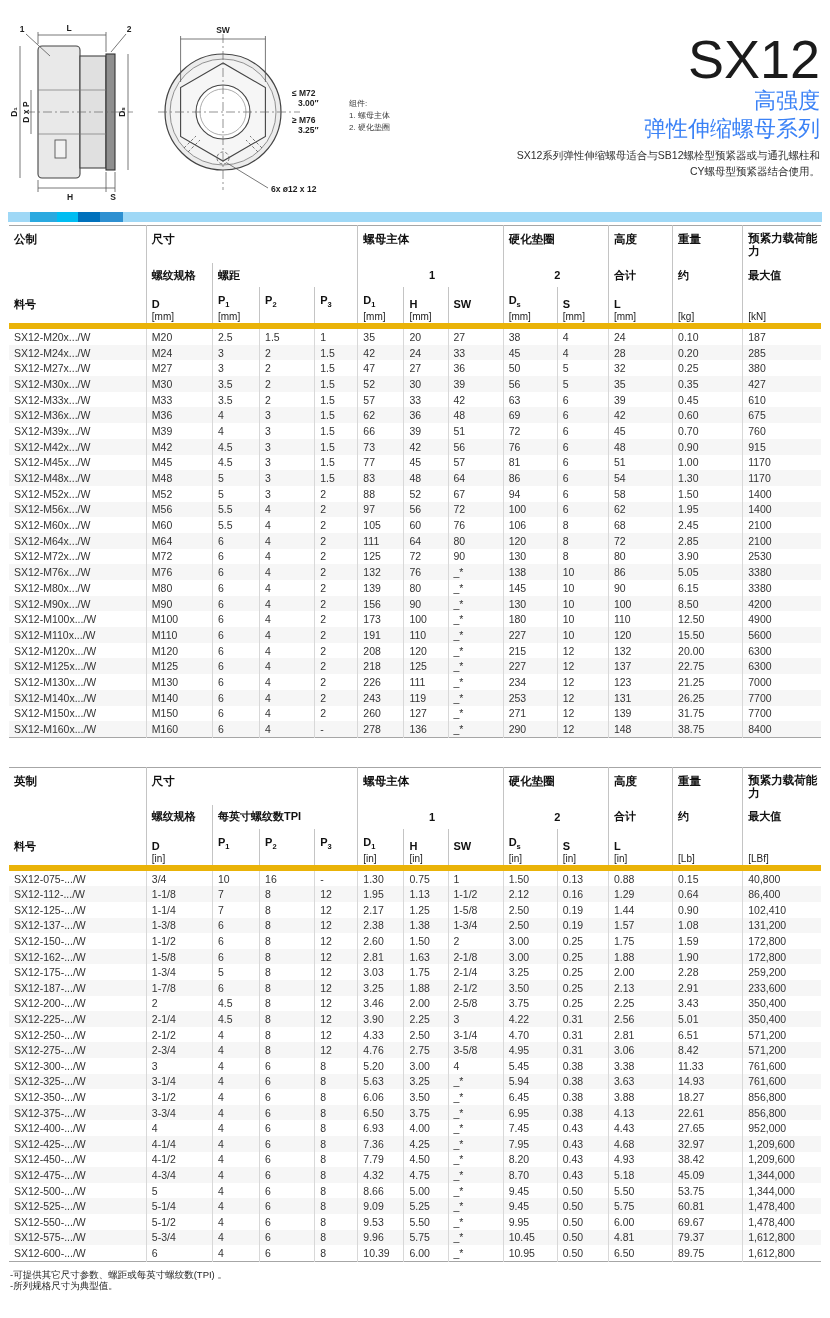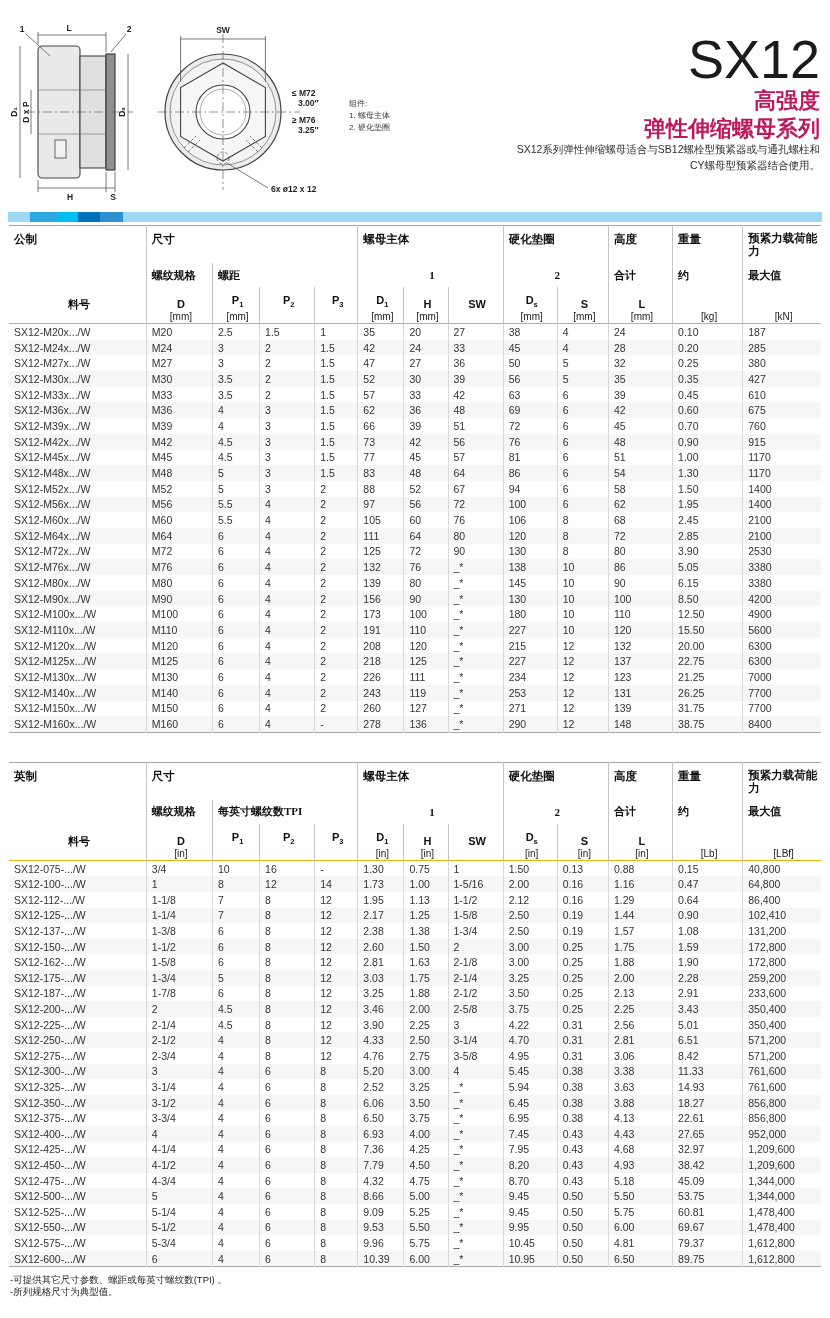--- a/index.html
+++ b/index.html
@@ -6,44 +6,44 @@
   body{
     width:830px;height:1318px;background:#fff;position:relative;
     font-family:"Liberation Sans","DejaVu Sans",sans-serif;color:#222;
     -webkit-font-smoothing:antialiased;
   }
   
   .top{position:relative;height:212px;}
   .drawing{position:absolute;left:8px;top:20px;}
   .titleblock{position:absolute;right:10px;top:32px;text-align:right;}
   .product{font-size:54px;font-weight:400;line-height:1.02;color:#1b1b1b;letter-spacing:0;}
-  .sub1,.sub2{font-size:22px;font-weight:700;color:#be185d;line-height:1.25;}
-  .desc{font-size:10.5px;color:#2e2e2e;line-height:1.5;}
+  .sub1,.sub2{font-size:22px;font-weight:400;color:#3b82f6;line-height:1.25;}
+  .desc{font-size:10.5px;color:#2e2e2e;line-height:1.5;margin-top:6px;}
   
   .band{margin:0 8px;height:10px;display:flex;}
   .band span{height:100%;display:block;}
   .band span:nth-child(1){width:22px;}
   .band span:nth-child(2){width:27px;}
   .band span:nth-child(3){width:21px;}
   .band span:nth-child(4){width:22px;}
   .band span:nth-child(5){width:23px;}
   .band span:nth-child(6){flex:1;}
   
   .tblwrap{margin:0 9px;}
   table{border-collapse:collapse;table-layout:fixed;width:812px;
         border-top:1px solid #a6a6a6;border-bottom:1px solid #a6a6a6;}
   col.c0{width:137px}col.c1{width:66px}col.c2{width:47px}col.c3{width:55px}
   col.c4{width:43px}col.c5{width:46px}col.c6{width:44px}col.c7{width:55px}
   col.c8{width:54px}col.c9{width:51px}col.c10{width:64px}col.c11{width:70px}col.c12{width:78px}
   th,td{padding:0 2px 0 5px;text-align:left;white-space:nowrap;overflow:hidden;}
-  thead{border-bottom:1px solid #eab308;}
+  thead{border-bottom:6px solid #eab308;}
   thead th{font-weight:bold;font-size:11px;color:#111;}
   tr.ghead th{height:31px;vertical-align:top;padding-top:6px;font-size:11.5px;}
-  tr.shead th{height:24px;vertical-align:middle;font-family:Liberation Serif, serif;}
-  tr.chead th{height:36px;vertical-align:bottom;padding-bottom:0;text-align:center;}
+  tr.shead th{height:24px;vertical-align:middle;}
+  tr.chead th{height:36px;vertical-align:bottom;padding-bottom:0;}
   .bl{border-left:1px solid #c4c4c4;}
   .cen{text-align:center;}
   .wrap{white-space:normal;line-height:1.15;}
   .cbl{min-height:13px;line-height:13px;font-size:11px;}
   .cbl sub{font-size:7.5px;}
   .unit{font-weight:normal;font-size:10px;line-height:12px;min-height:12px;color:#222;}
   tbody td{height:15.7px;font-size:10.5px;color:#333;}
   tbody#imperial-body td{height:15.6px;}
   tbody td:not(:first-child){border-left:1px solid #d8d8d8;}
   tbody tr:nth-child(even){background:#f6f6f6;}
@@ -740,35 +740,20 @@
           <td>1.30</td>
           <td>0.75</td>
           <td>1</td>
           <td>1.50</td>
           <td>0.13</td>
           <td>0.88</td>
           <td>0.15</td>
           <td>40,800</td>
         </tr>
         <tr>
-          <td>SX12-100-.../W</td>
-          <td>1</td>
-          <td>8</td>
-          <td>12</td>
-          <td>14</td>
-          <td>1.73</td>
-          <td>1.00</td>
-          <td>1-5/16</td>
-          <td>2.00</td>
-          <td>0.16</td>
-          <td>1.16</td>
-          <td>0.47</td>
-          <td>64,800</td>
-        </tr>
-        <tr>
           <td>SX12-112-.../W</td>
           <td>1-1/8</td>
           <td>7</td>
           <td>8</td>
           <td>12</td>
           <td>1.95</td>
           <td>1.13</td>
           <td>1-1/2</td>
           <td>2.12</td>
           <td>0.16</td>
@@ -940,21 +925,21 @@
           <td>3.38</td>
           <td>11.33</td>
           <td>761,600</td>
         </tr>
         <tr>
           <td>SX12-325-.../W</td>
           <td>3-1/4</td>
           <td>4</td>
           <td>6</td>
           <td>8</td>
-          <td>2.52</td>
+          <td>5.63</td>
           <td>3.25</td>
           <td>_*</td>
           <td>5.94</td>
           <td>0.38</td>
           <td>3.63</td>
           <td>14.93</td>
           <td>761,600</td>
         </tr>
         <tr>
           <td>SX12-350-.../W</td>

